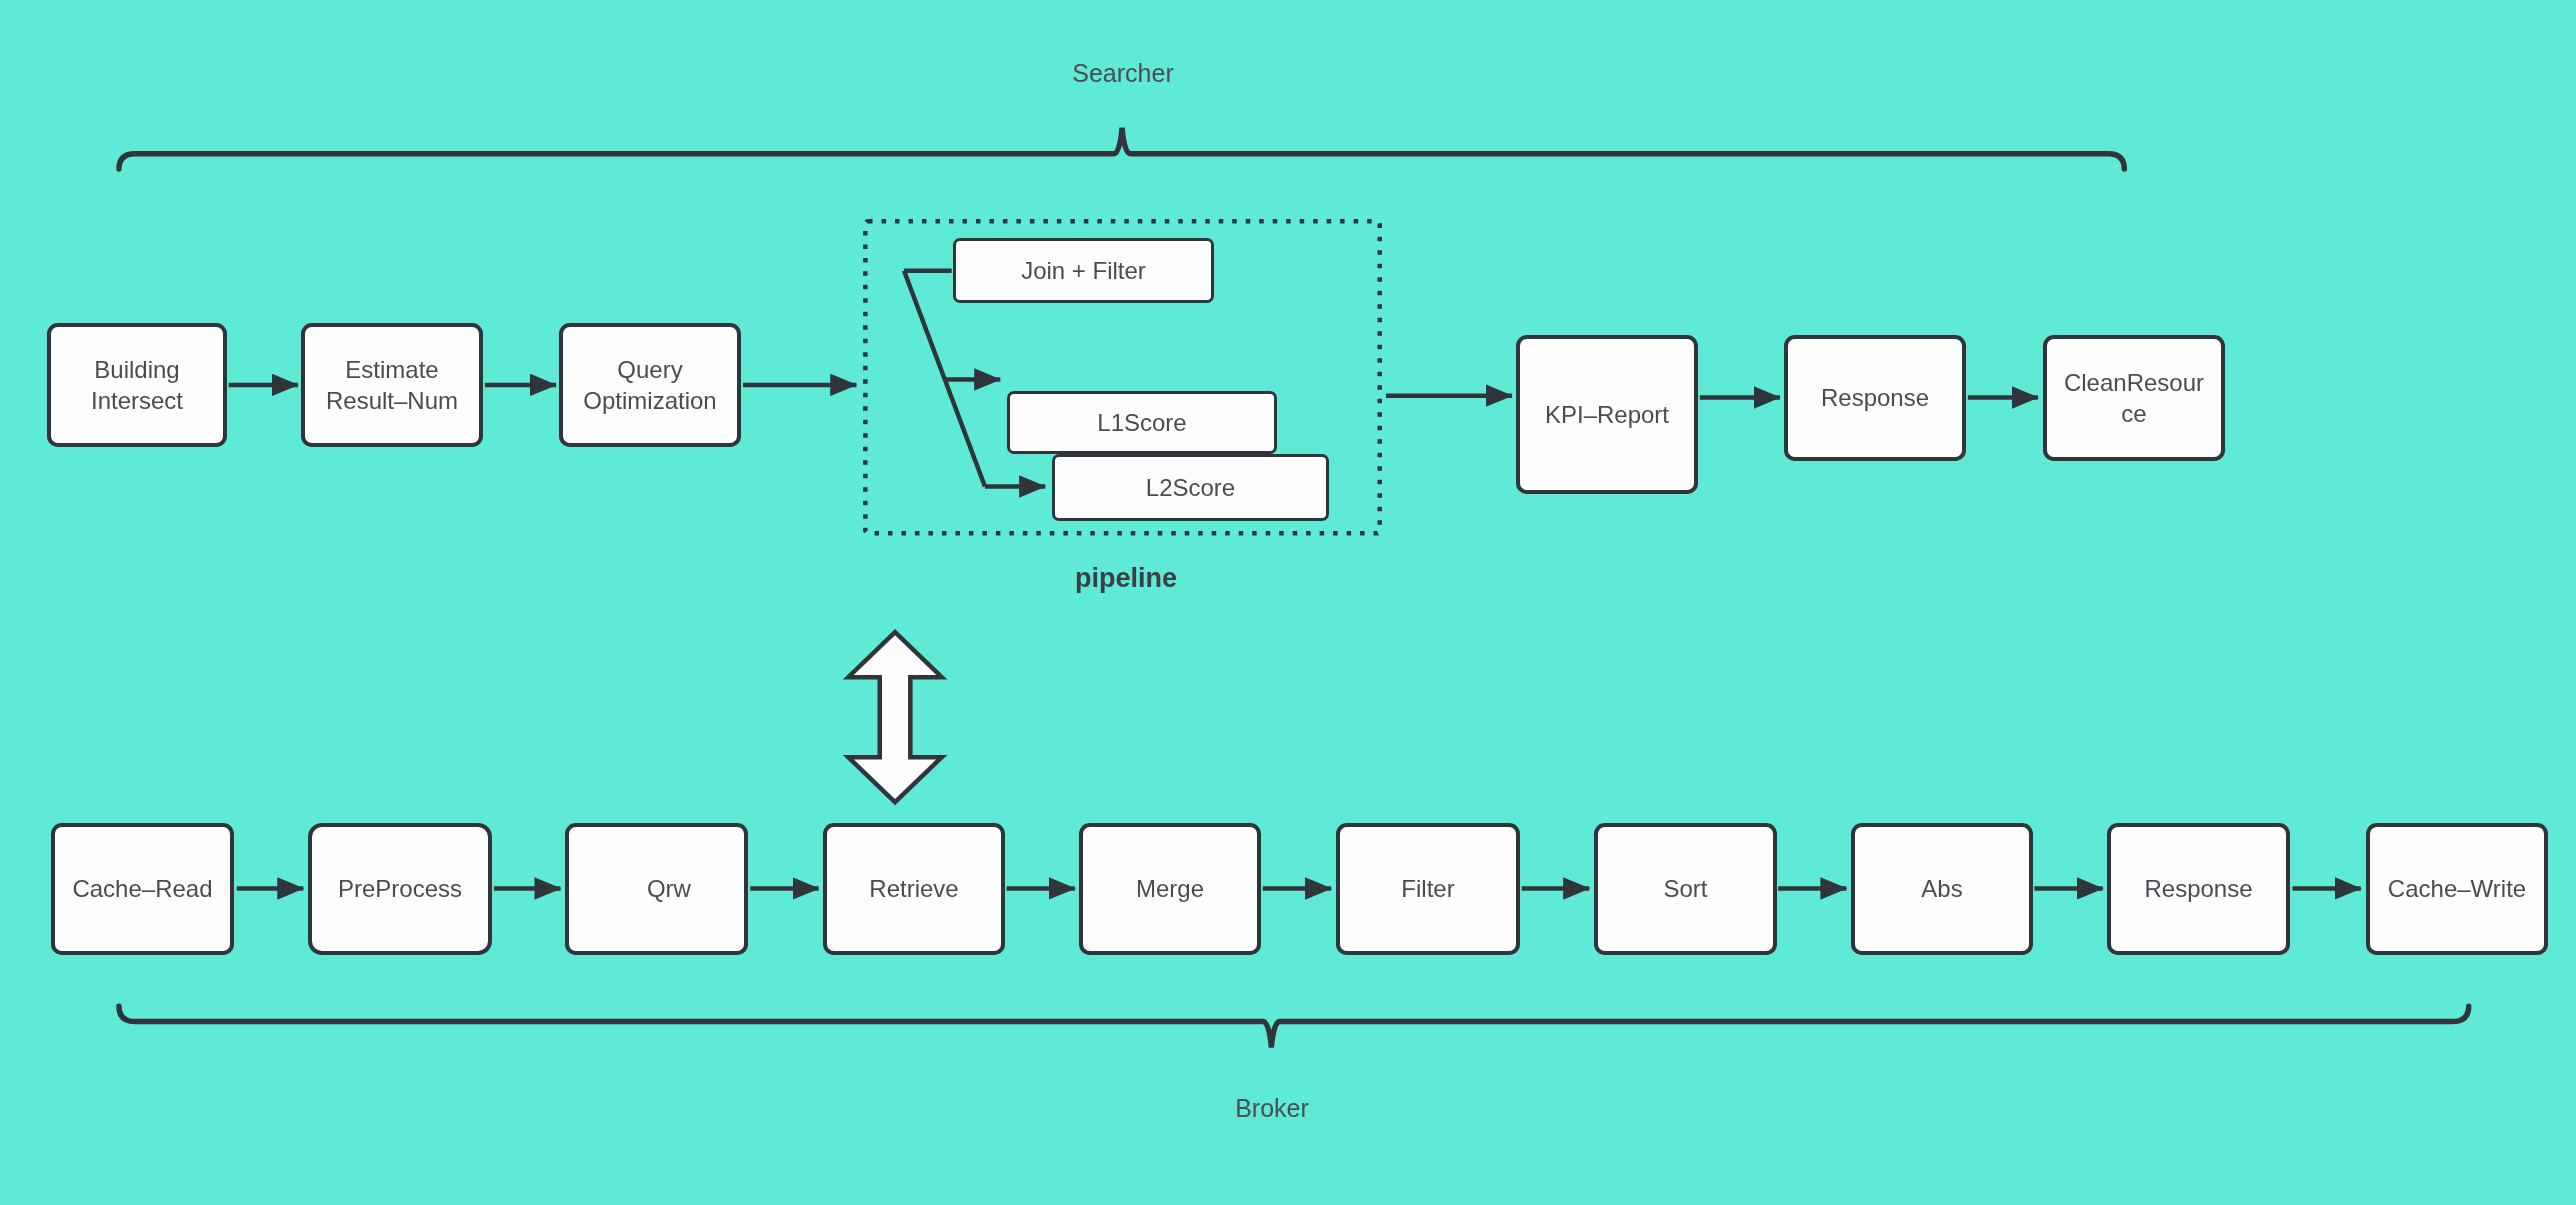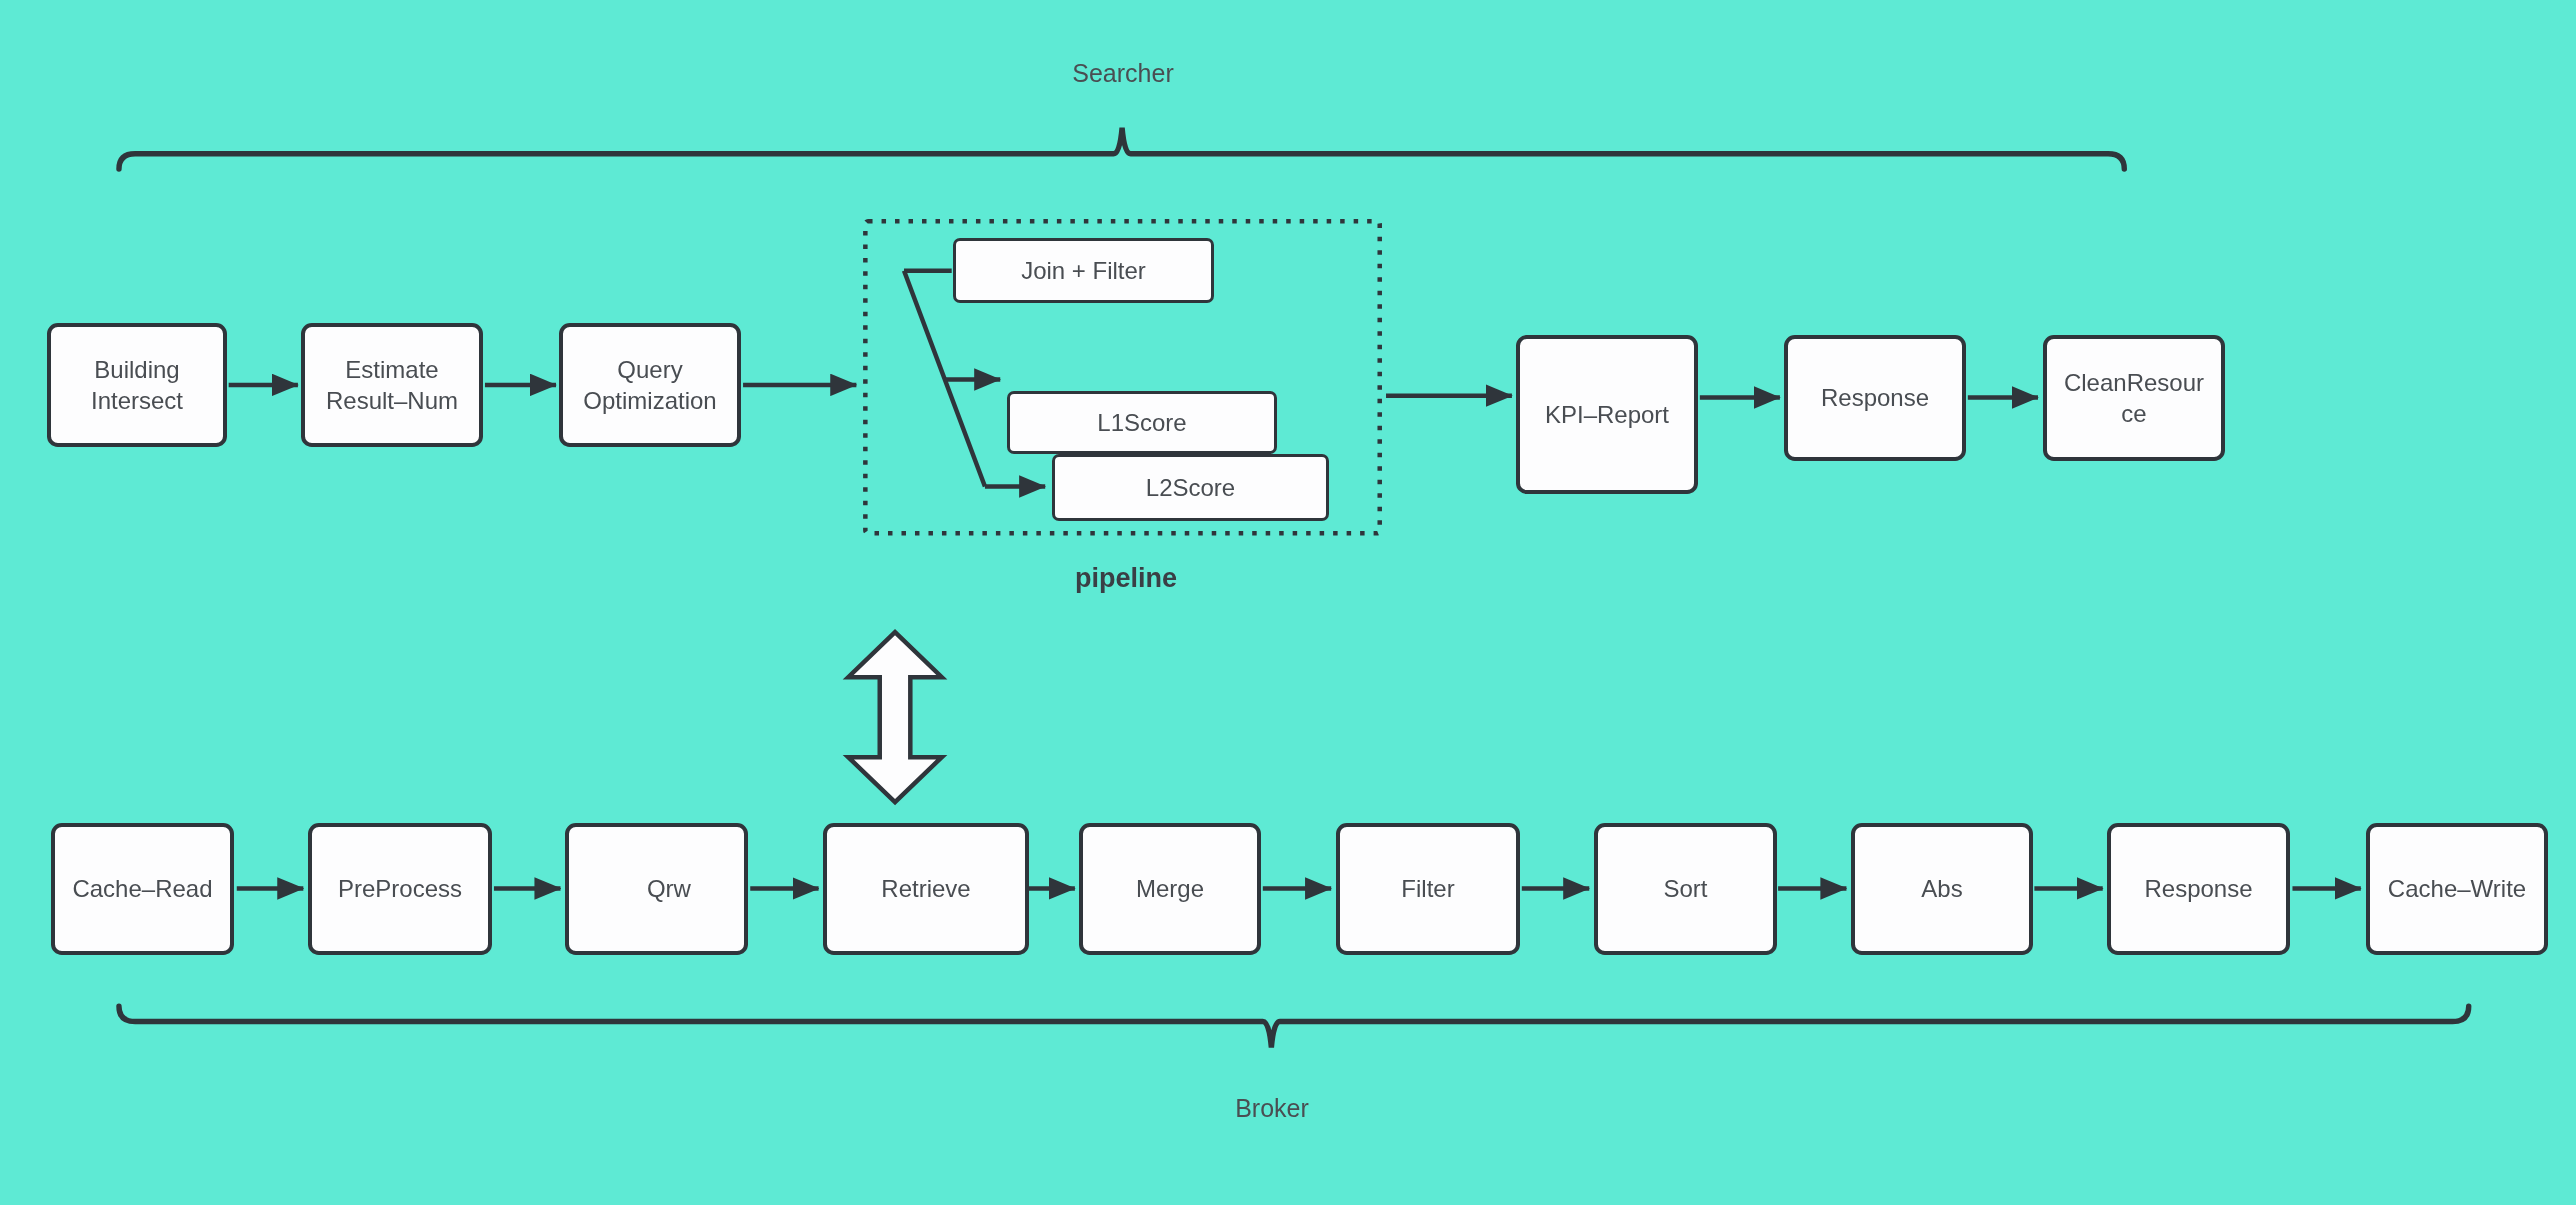--- a/index.html
+++ b/index.html
@@ -134,27 +134,27 @@
   <div class="node inner" style="left:1007px; top:347px; width:270px; height:63px;margin-top:44px;">
     <span class="lbl">L1Score</span>
   </div>
   <div class="node inner" style="left:1052px; top:454px; width:277px; height:67px;">
     <span class="lbl">L2Score</span>
   </div>
 
   <div class="node" style="left:51px; top:823px; width:183px; height:132px;">
     <span class="lbl">Cache–Read</span>
   </div>
-  <div class="node" style="left:308px; top:823px; width:184px; height:132px;">
+  <div class="node" style="left:308px; top:823px; width:184px; height:132px;border-radius:14px;">
     <span class="lbl">PreProcess</span>
   </div>
   <div class="node" style="left:565px; top:823px; width:183px; height:132px;padding-left:32px;">
     <span class="lbl">Qrw</span>
   </div>
-  <div class="node" style="left:823px; top:823px; width:206px; height:132px;">
+  <div class="node" style="left:823px; top:823px; width:182px; height:132px;">
     <span class="lbl">Retrieve</span>
   </div>
   <div class="node" style="left:1079px; top:823px; width:182px; height:132px;">
     <span class="lbl">Merge</span>
   </div>
   <div class="node" style="left:1336px; top:823px; width:184px; height:132px;">
     <span class="lbl">Filter</span>
   </div>
   <div class="node" style="left:1594px; top:823px; width:183px; height:132px;">
     <span class="lbl">Sort</span>

